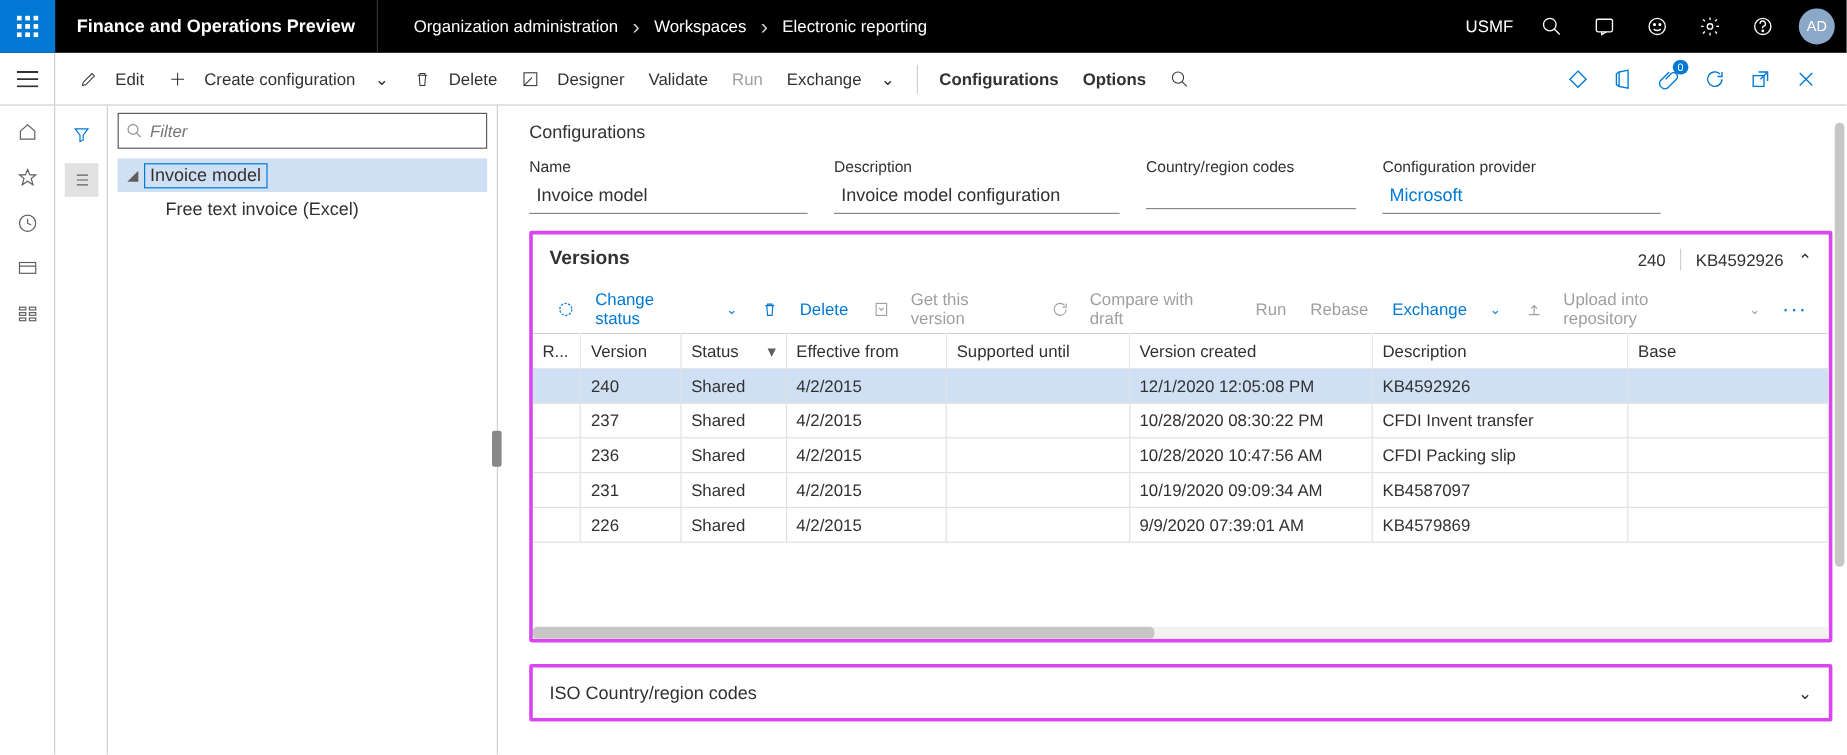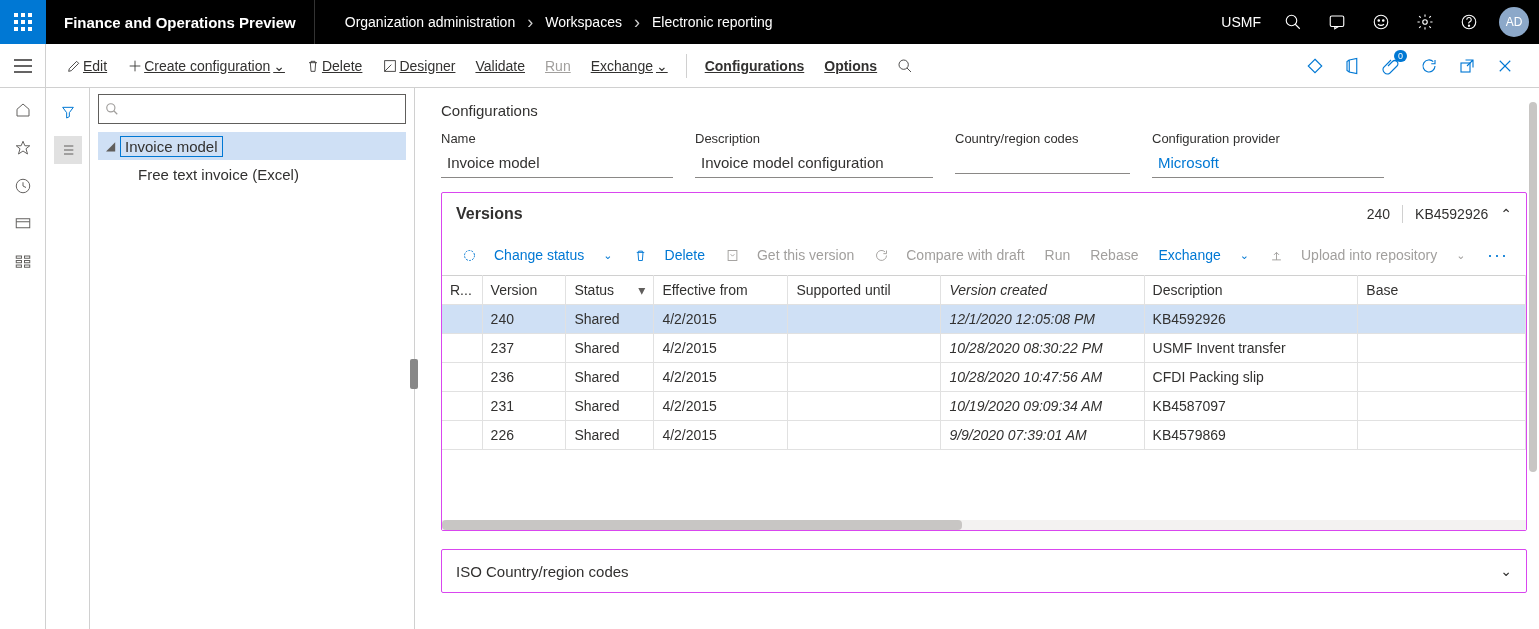--- a/index.html
+++ b/index.html
@@ -16,21 +16,21 @@
 .topbar-right { margin-left: auto; display: flex; align-items: center; gap: 4px; padding-right: 10px; }
 .topbar-right .company { font-size: 14px; padding-right: 8px; }
 .topbar-icon { width: 40px; height: 44px; display: flex; align-items: center; justify-content: center; cursor: pointer; }
 .topbar-icon svg { width: 18px; height: 18px; stroke: #fff; fill: none; stroke-width: 1.5; }
 .avatar { width: 30px; height: 30px; border-radius: 50%; background: #8ca8c9; color: #fff; display: flex; align-items: center; justify-content: center; font-size: 12px; margin-left: 6px; cursor: pointer; }
 
 
 .cmdbar-row { height: 44px; border-bottom: 1px solid #d0d0d0; display: flex; align-items: stretch; }
 .left-thin { width: 46px; border-right: 1px solid #d0d0d0; display: flex; align-items: center; justify-content: center; cursor: pointer; }
 .cmdbar { flex: 1; display: flex; align-items: center; padding: 0 10px; }
-.cmdbtn { display: flex; gap: 1px; padding: 6px 10px; cursor: pointer; color: #323130; font-size: 14px; text-decoration: underline; }
+.cmdbtn { display: flex; gap: 14px; padding: 6px 10px; cursor: pointer; color: #323130; font-size: 14px; }
 .cmdbtn svg { width: 16px; height: 16px; stroke: #323130; fill: none; stroke-width: 1.3; }
 .cmdbtn.disabled { color: #a19f9d; cursor: default; }
 .cmdbtn .chev { margin-left: 2px; }
 .cmd-divider { width: 1px; height: 24px; background: #d0d0d0; margin: 0 8px; }
 .cmd-bold { font-weight: 600; }
 .cmdbar-right { margin-left: auto; display: flex; align-items: center; gap: 2px; padding-right: 6px; }
 .cmdbar-right .ricon { width: 36px; height: 36px; display: flex; align-items: center; justify-content: center; cursor: pointer; position: relative; }
 .cmdbar-right .ricon svg { width: 18px; height: 18px; stroke: #0078d4; fill: none; stroke-width: 1.5; }
 .ricon .badge { position: absolute; top: 2px; right: 2px; background: #0078d4; color: #fff; border-radius: 8px; font-size: 9px; padding: 0 4px; line-height: 12px; }
 
@@ -64,21 +64,21 @@
 .fieldrow { display: flex; gap: 22px; margin-bottom: 14px; }
 .field { display: flex; flex-direction: column; }
 .field label { font-size: 13px; color: #323130; margin-bottom: 4px; }
 .field .val { border-bottom: 1px solid #8a8886; padding: 4px 2px 6px 6px; font-size: 15px; min-height: 24px; }
 .field .val.link { color: #0078d4; cursor: pointer; }
 .f-name { width: 232px; }
 .f-desc { width: 238px; }
 .f-country { width: 175px; }
 .f-prov { width: 232px; }
 
-.card { border: 1px solid #d946ef; border-radius: 2px; margin-bottom: 18px; }
+.card { border: 3px solid #d946ef; border-radius: 2px; margin-bottom: 18px; }
 .card-head { display: flex; align-items: center; height: 42px; padding: 0 14px; }
 .card-head .title { font-size: 16px; font-weight: 600; }
 .card-head .right { margin-left: auto; display: flex; align-items: center; gap: 12px; }
 .card-head .right .num { font-size: 14px; }
 .card-head .right .pipe { width: 1px; height: 18px; background: #d0d0d0; }
 .card-head .chev-up { cursor: pointer; }
 
 .card-toolbar { display: flex; align-items: center; height: 40px; padding: 0 12px; gap: 4px; }
 .tbtn { display: flex; align-items: center; gap: 17px; padding: 4px 8px; cursor: pointer; font-size: 14px; }
 .tbtn.blue { color: #0078d4; }
@@ -91,21 +91,21 @@
 .grid { border-top: 1px solid #d0d0d0; width: 100%; border-collapse: collapse; }
 .grid th, .grid td { border-right: 1px solid #e1e1e1; border-bottom: 1px solid #e1e1e1; padding: 5px 8px; text-align: left; font-weight: 400; font-size: 14px; height: 29px; }
 .grid th { background: #fff; font-size: 14px; position: relative; }
 .grid th .fico { float: right; color: #605e5c; }
 .grid tr.sel td { background: #cfe0f5; }
 .grid .c-r { width: 32px; }
 .grid .c-ver { width: 80px; }
 .grid .c-stat { width: 84px; }
 .grid .c-eff { width: 128px; }
 .grid .c-sup { width: 146px; }
-.grid .c-vc { width: 194px; font-style: italic; }
+.grid .c-vc { width: 194px; }
 .grid .c-desc { width: 204px; }
 .grid .c-base { width: 160px; }
 .grid-hscroll { height: 10px; background: #f3f2f1; position: relative; margin-top: 70px; }
 .grid-hscroll .thumb { position: absolute; left: 0; top: 0; height: 10px; width: 48%; background: #c8c6c4; border-radius: 4px; }
 
 .iso-card .card-head .title { font-weight: 400; font-size: 15px; }
 .vscroll { position: absolute; right: 2px; top: 14px; width: 8px; height: 380px; background: transparent; }
 .vscroll .vthumb { width: 8px; height: 370px; background: #c8c6c4; border-radius: 4px; }
 
 svg { display: block; }
@@ -326,20 +326,21 @@
         </svg>
       </div>
   </div>
 
   <div class="treepanel">
     <div class="filterbox">
       <svg width="14" height="14" viewBox="0 0 24 24" style="stroke:#a19f9d;fill:none;stroke-width:2">
           <circle cx="10" cy="10" r="7"></circle>
           <line x1="15" y1="15" x2="21" y2="21"></line>
         </svg>
+      <input placeholder="Filter" style="">
     </div>
     <div class="tree">
       <div class="tree-row selected">
         <span class="caret">◢</span>
         <span class="node-label">Invoice model</span>
       </div>
       <div class="tree-row child">
           <span class="node-label">Free text invoice (Excel)</span>
         </div>
     </div>
@@ -448,21 +449,21 @@
                 <td class="c-desc">KB4592926</td>
                 <td class="c-base"></td>
               </tr>
               <tr>
                 <td class="c-r"></td>
                 <td class="c-ver">237</td>
                 <td class="c-stat">Shared</td>
                 <td class="c-eff">4/2/2015</td>
                 <td class="c-sup"></td>
                 <td class="c-vc">10/28/2020 08:30:22 PM</td>
-                <td class="c-desc">USMF Invent transfer</td>
+                <td class="c-desc">CFDI Invent transfer</td>
                 <td class="c-base"></td>
               </tr>
               <tr>
                 <td class="c-r"></td>
                 <td class="c-ver">236</td>
                 <td class="c-stat">Shared</td>
                 <td class="c-eff">4/2/2015</td>
                 <td class="c-sup"></td>
                 <td class="c-vc">10/28/2020 10:47:56 AM</td>
                 <td class="c-desc">CFDI Packing slip</td>

